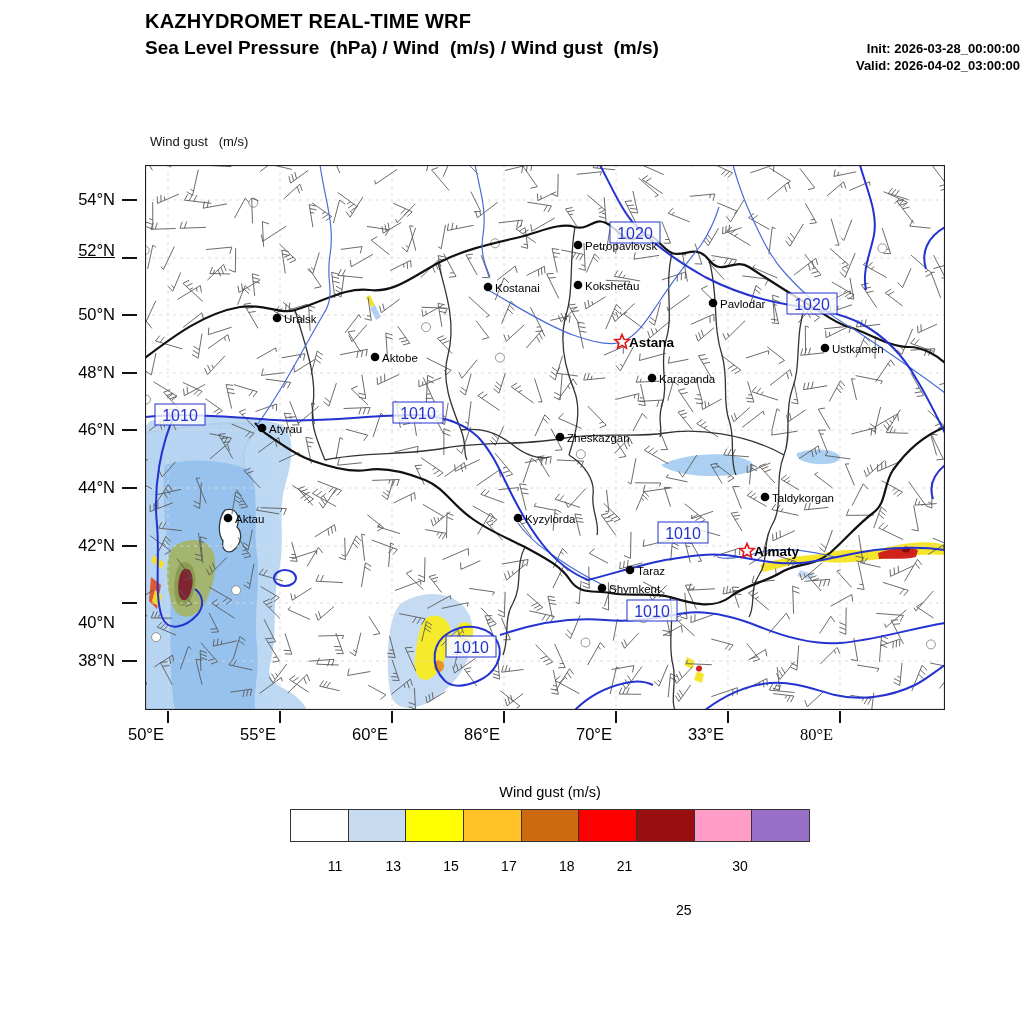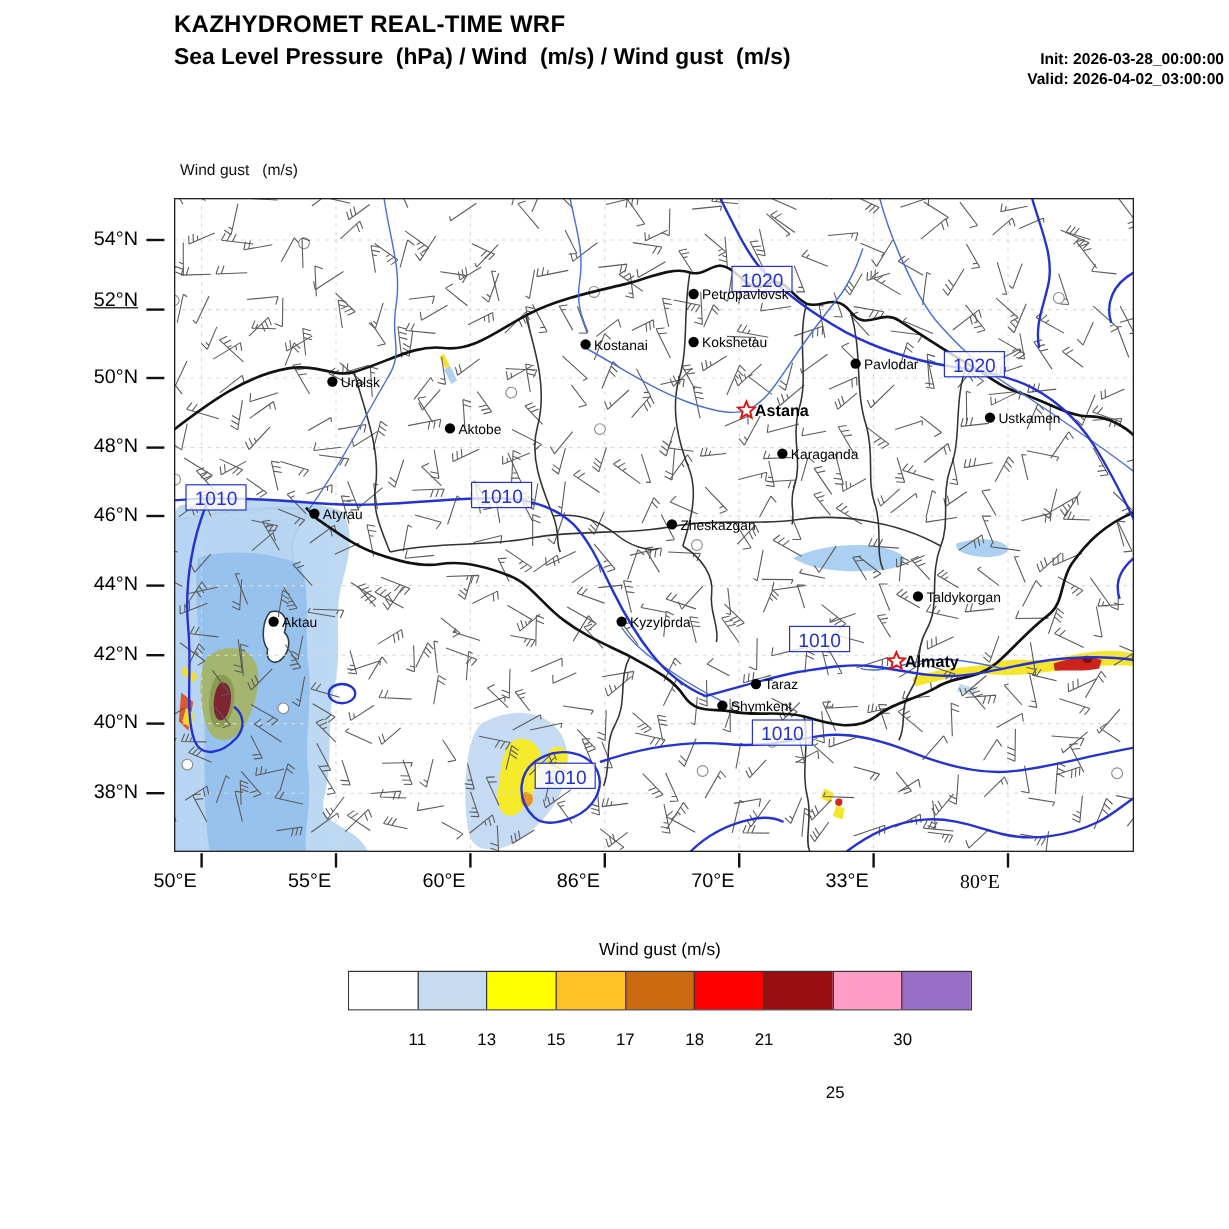--- a/index.html
+++ b/index.html
@@ -15,21 +15,21 @@
   .lat-label{position:absolute;left:-122px;width:92px;text-align:right;font-size:16.5px;color:#000;}
   .lat-tick{position:absolute;left:-23px;width:15px;height:2px;background:#111;}
   .lon-label{position:absolute;top:560px;width:80px;text-align:left;font-size:16.5px;color:#000;}
   .lon-tick{position:absolute;top:546px;width:2px;height:12px;background:#111;}
   .colorbar-block{position:absolute;left:290px;top:784px;width:520px;}
   .cb-title{text-align:center;font-size:14.5px;margin-bottom:9px;color:#000;}
   .cb-cells{display:flex;height:33px;border:1px solid #333;box-sizing:border-box;}
   .cb-cell{flex:1;border-left:1px solid #333;}
   .cb-cell:first-child{border-left:none;}
   .cb-ticks{position:relative;height:20px;margin-top:16px;font-size:14px;}
-  .cb-tick{position:absolute;width:40px;text-align:center;}
+  .cb-tick{position:absolute;width:40px;text-align:left;}
 </style>
 </head>
 <body>
 
 <div class="page">
 
   <div class="header">
     <div class="title">KAZHYDROMET REAL-TIME WRF</div>
     <div class="subtitle">Sea Level Pressure  (hPa) / Wind  (m/s) / Wind gust  (m/s)</div>
     <div class="run-info">
@@ -831,21 +831,21 @@
         <div class="lat-label" style="top: 140px;">50°N</div>
         <div class="lat-tick" style="top: 149px;"></div>
         <div class="lat-label" style="top: 198px;">48°N</div>
         <div class="lat-tick" style="top: 207px;"></div>
         <div class="lat-label" style="top: 255px;">46°N</div>
         <div class="lat-tick" style="top: 264px;"></div>
         <div class="lat-label" style="top: 313px;">44°N</div>
         <div class="lat-tick" style="top: 322px;"></div>
         <div class="lat-label" style="top: 371px;">42°N</div>
         <div class="lat-tick" style="top: 380px;"></div>
-        <div class="lat-label" style="top: 428px;">40°N</div>
+        <div class="lat-label" style="top: 448px;">40°N</div>
         <div class="lat-tick" style="top: 437px;"></div>
         <div class="lat-label" style="top: 486px;">38°N</div>
         <div class="lat-tick" style="top: 495px;"></div>
       </div>
     <div id="lon-axis">
         <div class="lon-label" style="left: -17px;">50°E</div>
         <div class="lon-tick" style="left: 22px;"></div>
         <div class="lon-label" style="left: 95px;">55°E</div>
         <div class="lon-tick" style="left: 134px;"></div>
         <div class="lon-label" style="left: 207px;">60°E</div>

